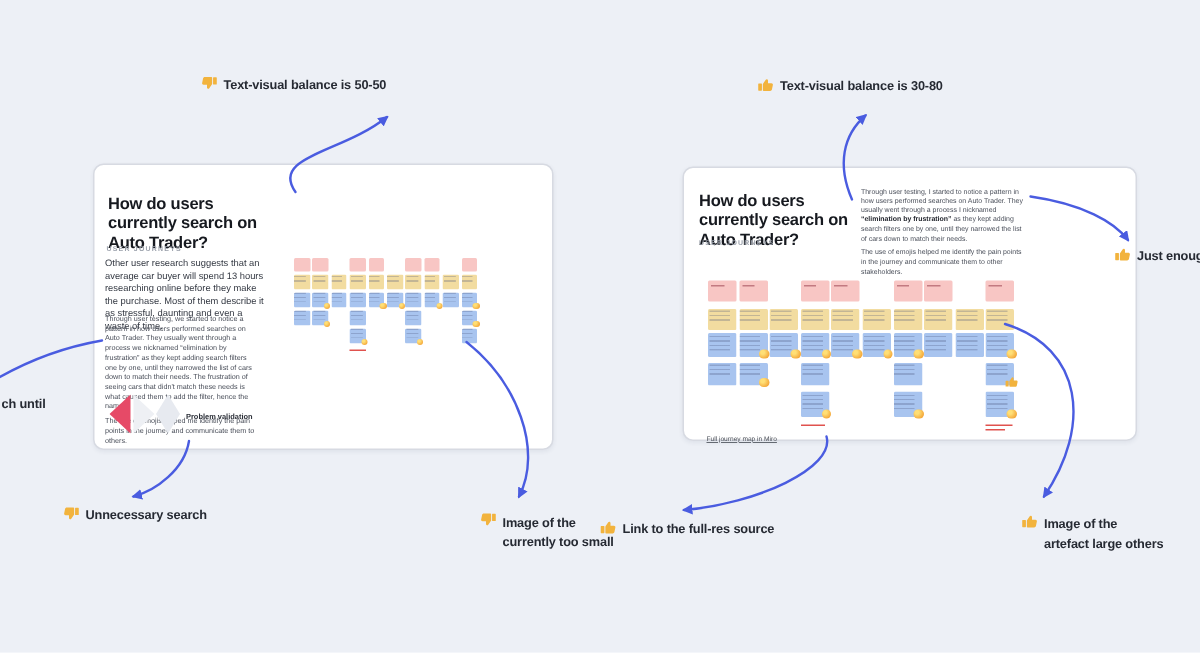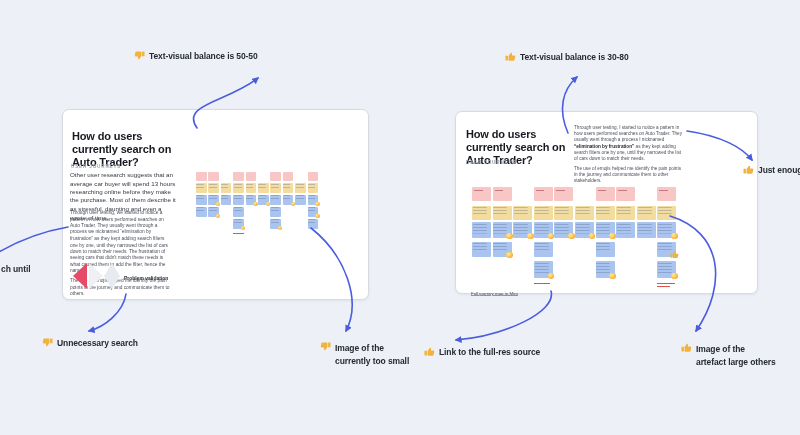--- a/index.html
+++ b/index.html
@@ -277,21 +277,21 @@
             <path d="M5.2 13.4V7.6c0-.3.1-.5.3-.8L8 3.2c.3-.5.8-.7 1.3-.5.6.2.9.7.9 1.3v2.6h3.3c.9 0 1.6.8 1.4 1.7l-.9 4.3c-.2.8-.9 1.4-1.7 1.4H5.9c-.4 0-.7-.3-.7-.6z"></path>
           </g>
         </svg>
       </span>
     <span class="clines">
       <span class="cline">Image of the</span>
       <span class="cline">currently too small</span>
     </span>
   </div>
 
-  <div class="callout" style="left:424px;top:347px;justify-content:space-between;">
+  <div class="callout" style="left:400px;top:347px;justify-content:space-between;">
     <span class="thumb up">
         <svg viewBox="0 0 16 16">
           <g fill="#f2b33d">
             <path d="M1.2 6.8h2.6a.5.5 0 0 1 .5.5v5.9a.5.5 0 0 1-.5.5H1.2a.5.5 0 0 1-.5-.5V7.3a.5.5 0 0 1 .5-.5z"></path>
             <path d="M5.2 13.4V7.6c0-.3.1-.5.3-.8L8 3.2c.3-.5.8-.7 1.3-.5.6.2.9.7.9 1.3v2.6h3.3c.9 0 1.6.8 1.4 1.7l-.9 4.3c-.2.8-.9 1.4-1.7 1.4H5.9c-.4 0-.7-.3-.7-.6z"></path>
           </g>
         </svg>
       </span>
     <span class="cline">Link to the full-res source</span>
   </div>

